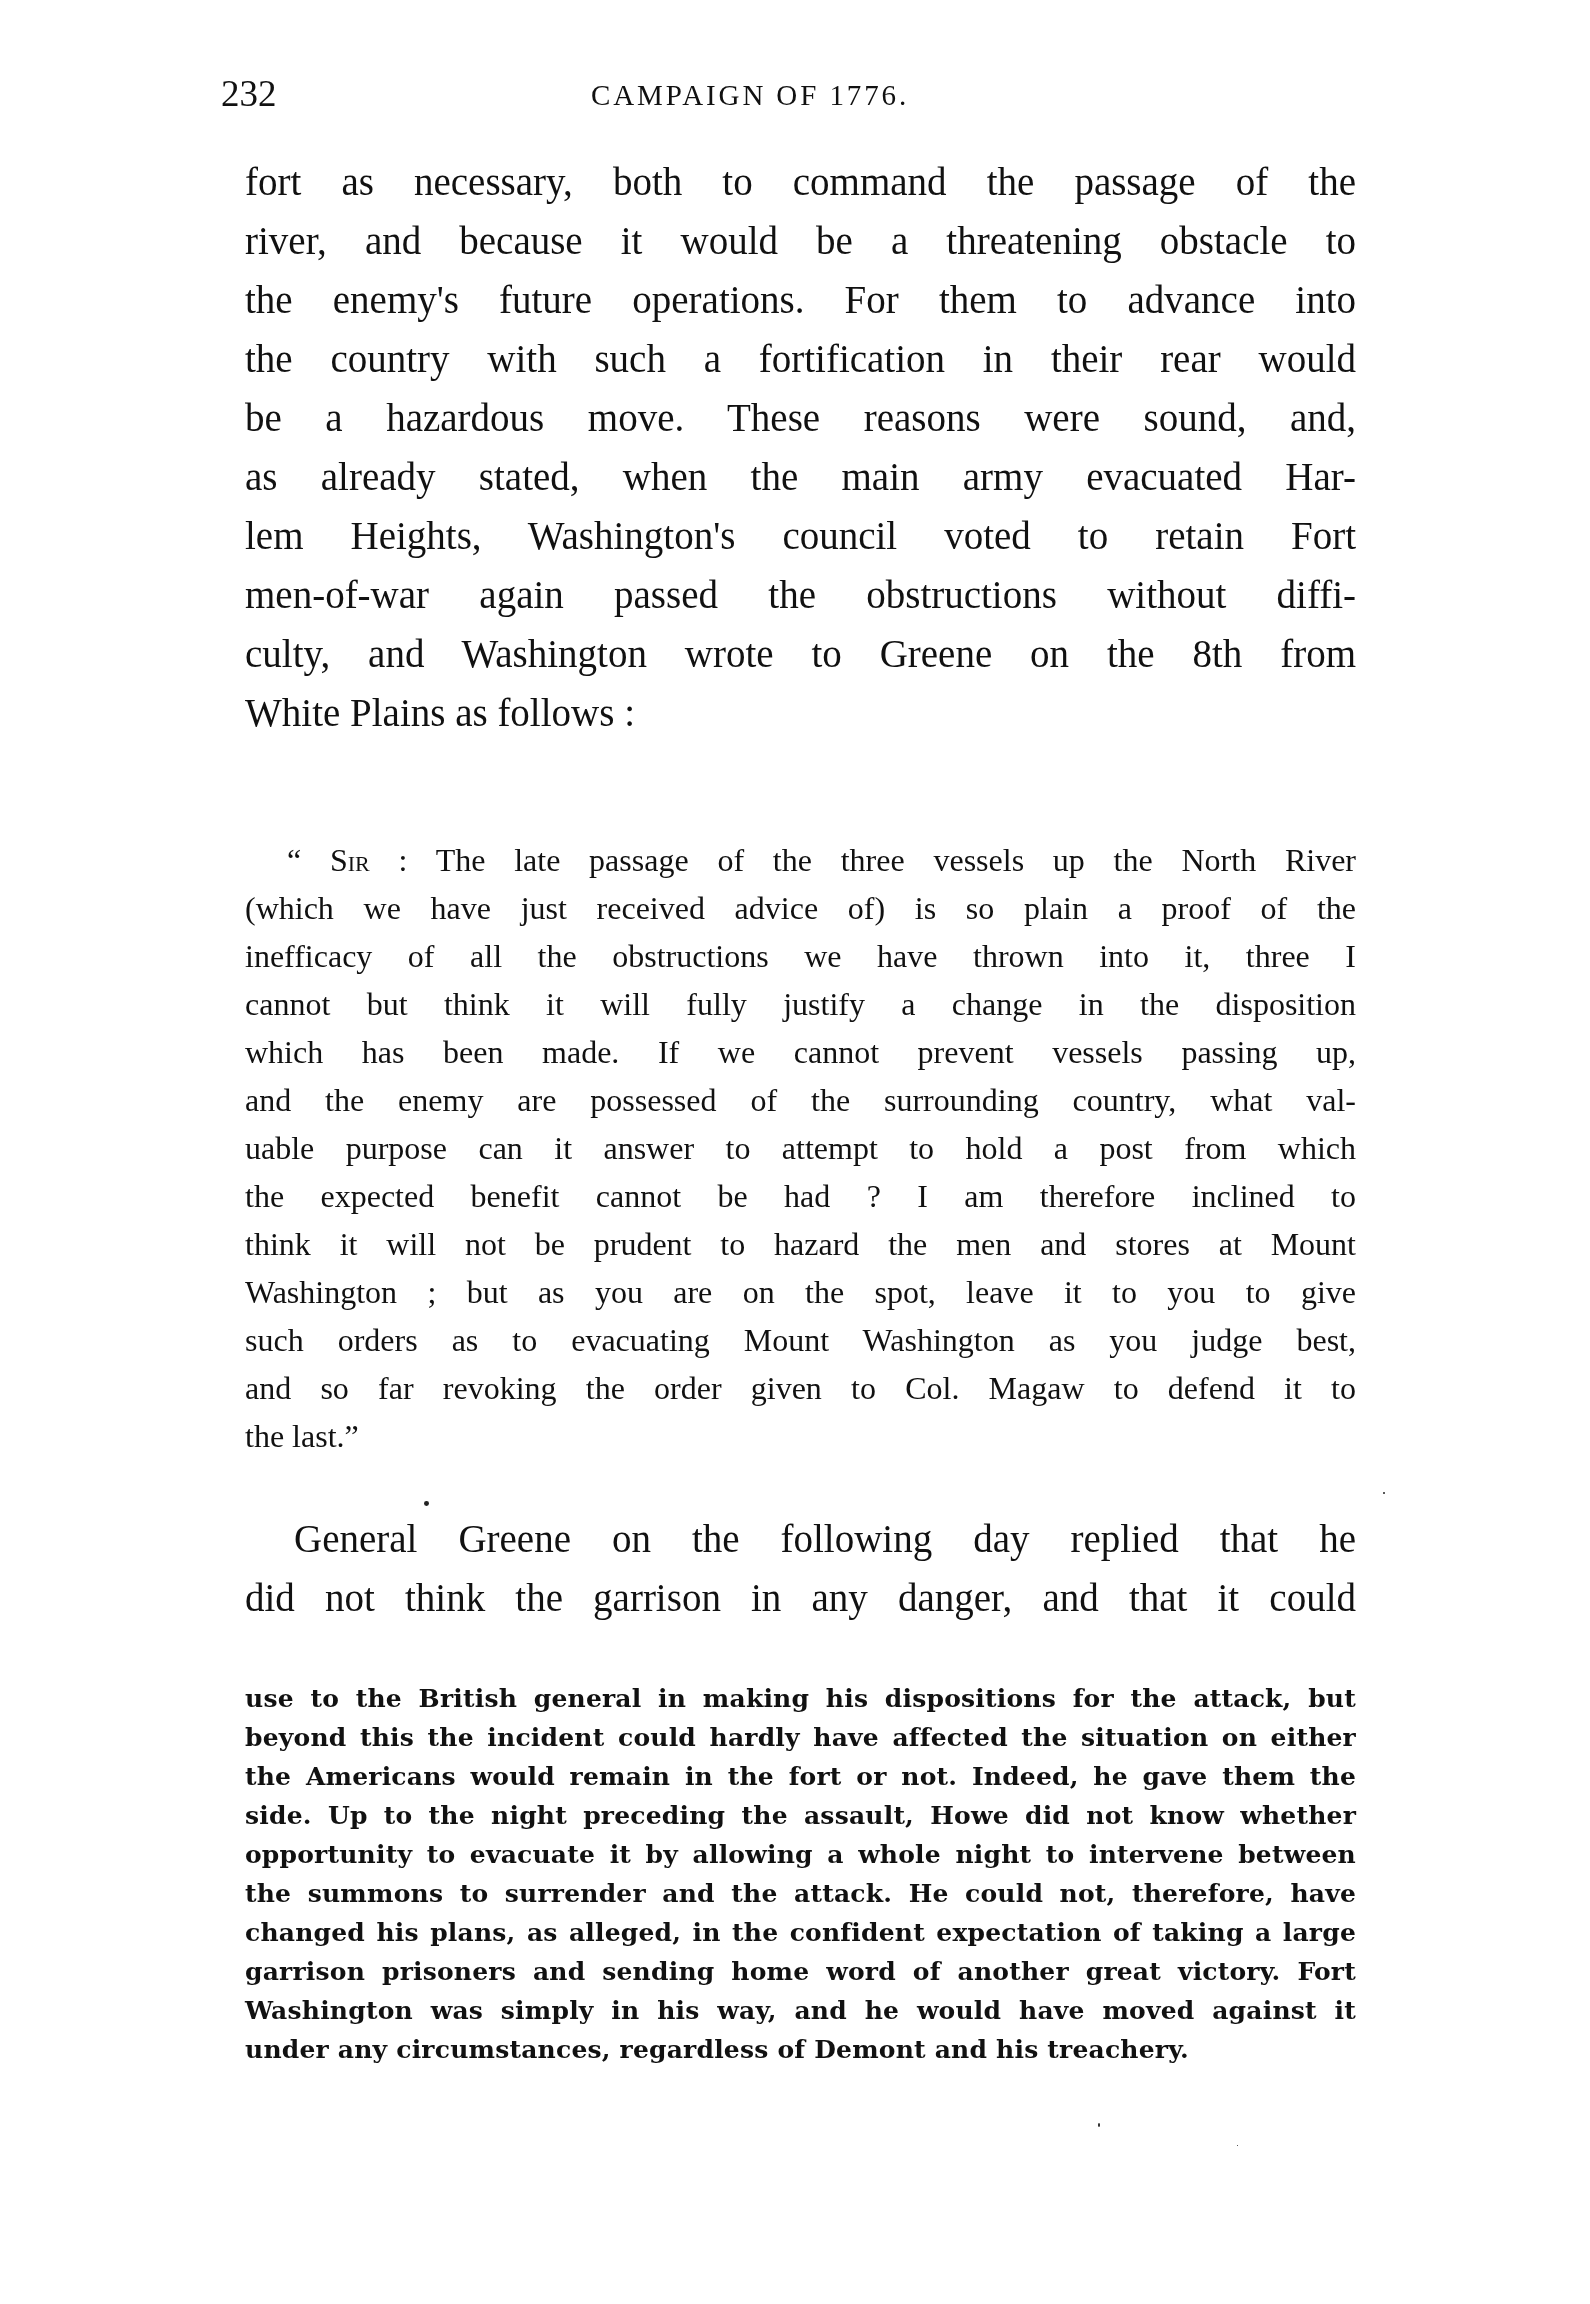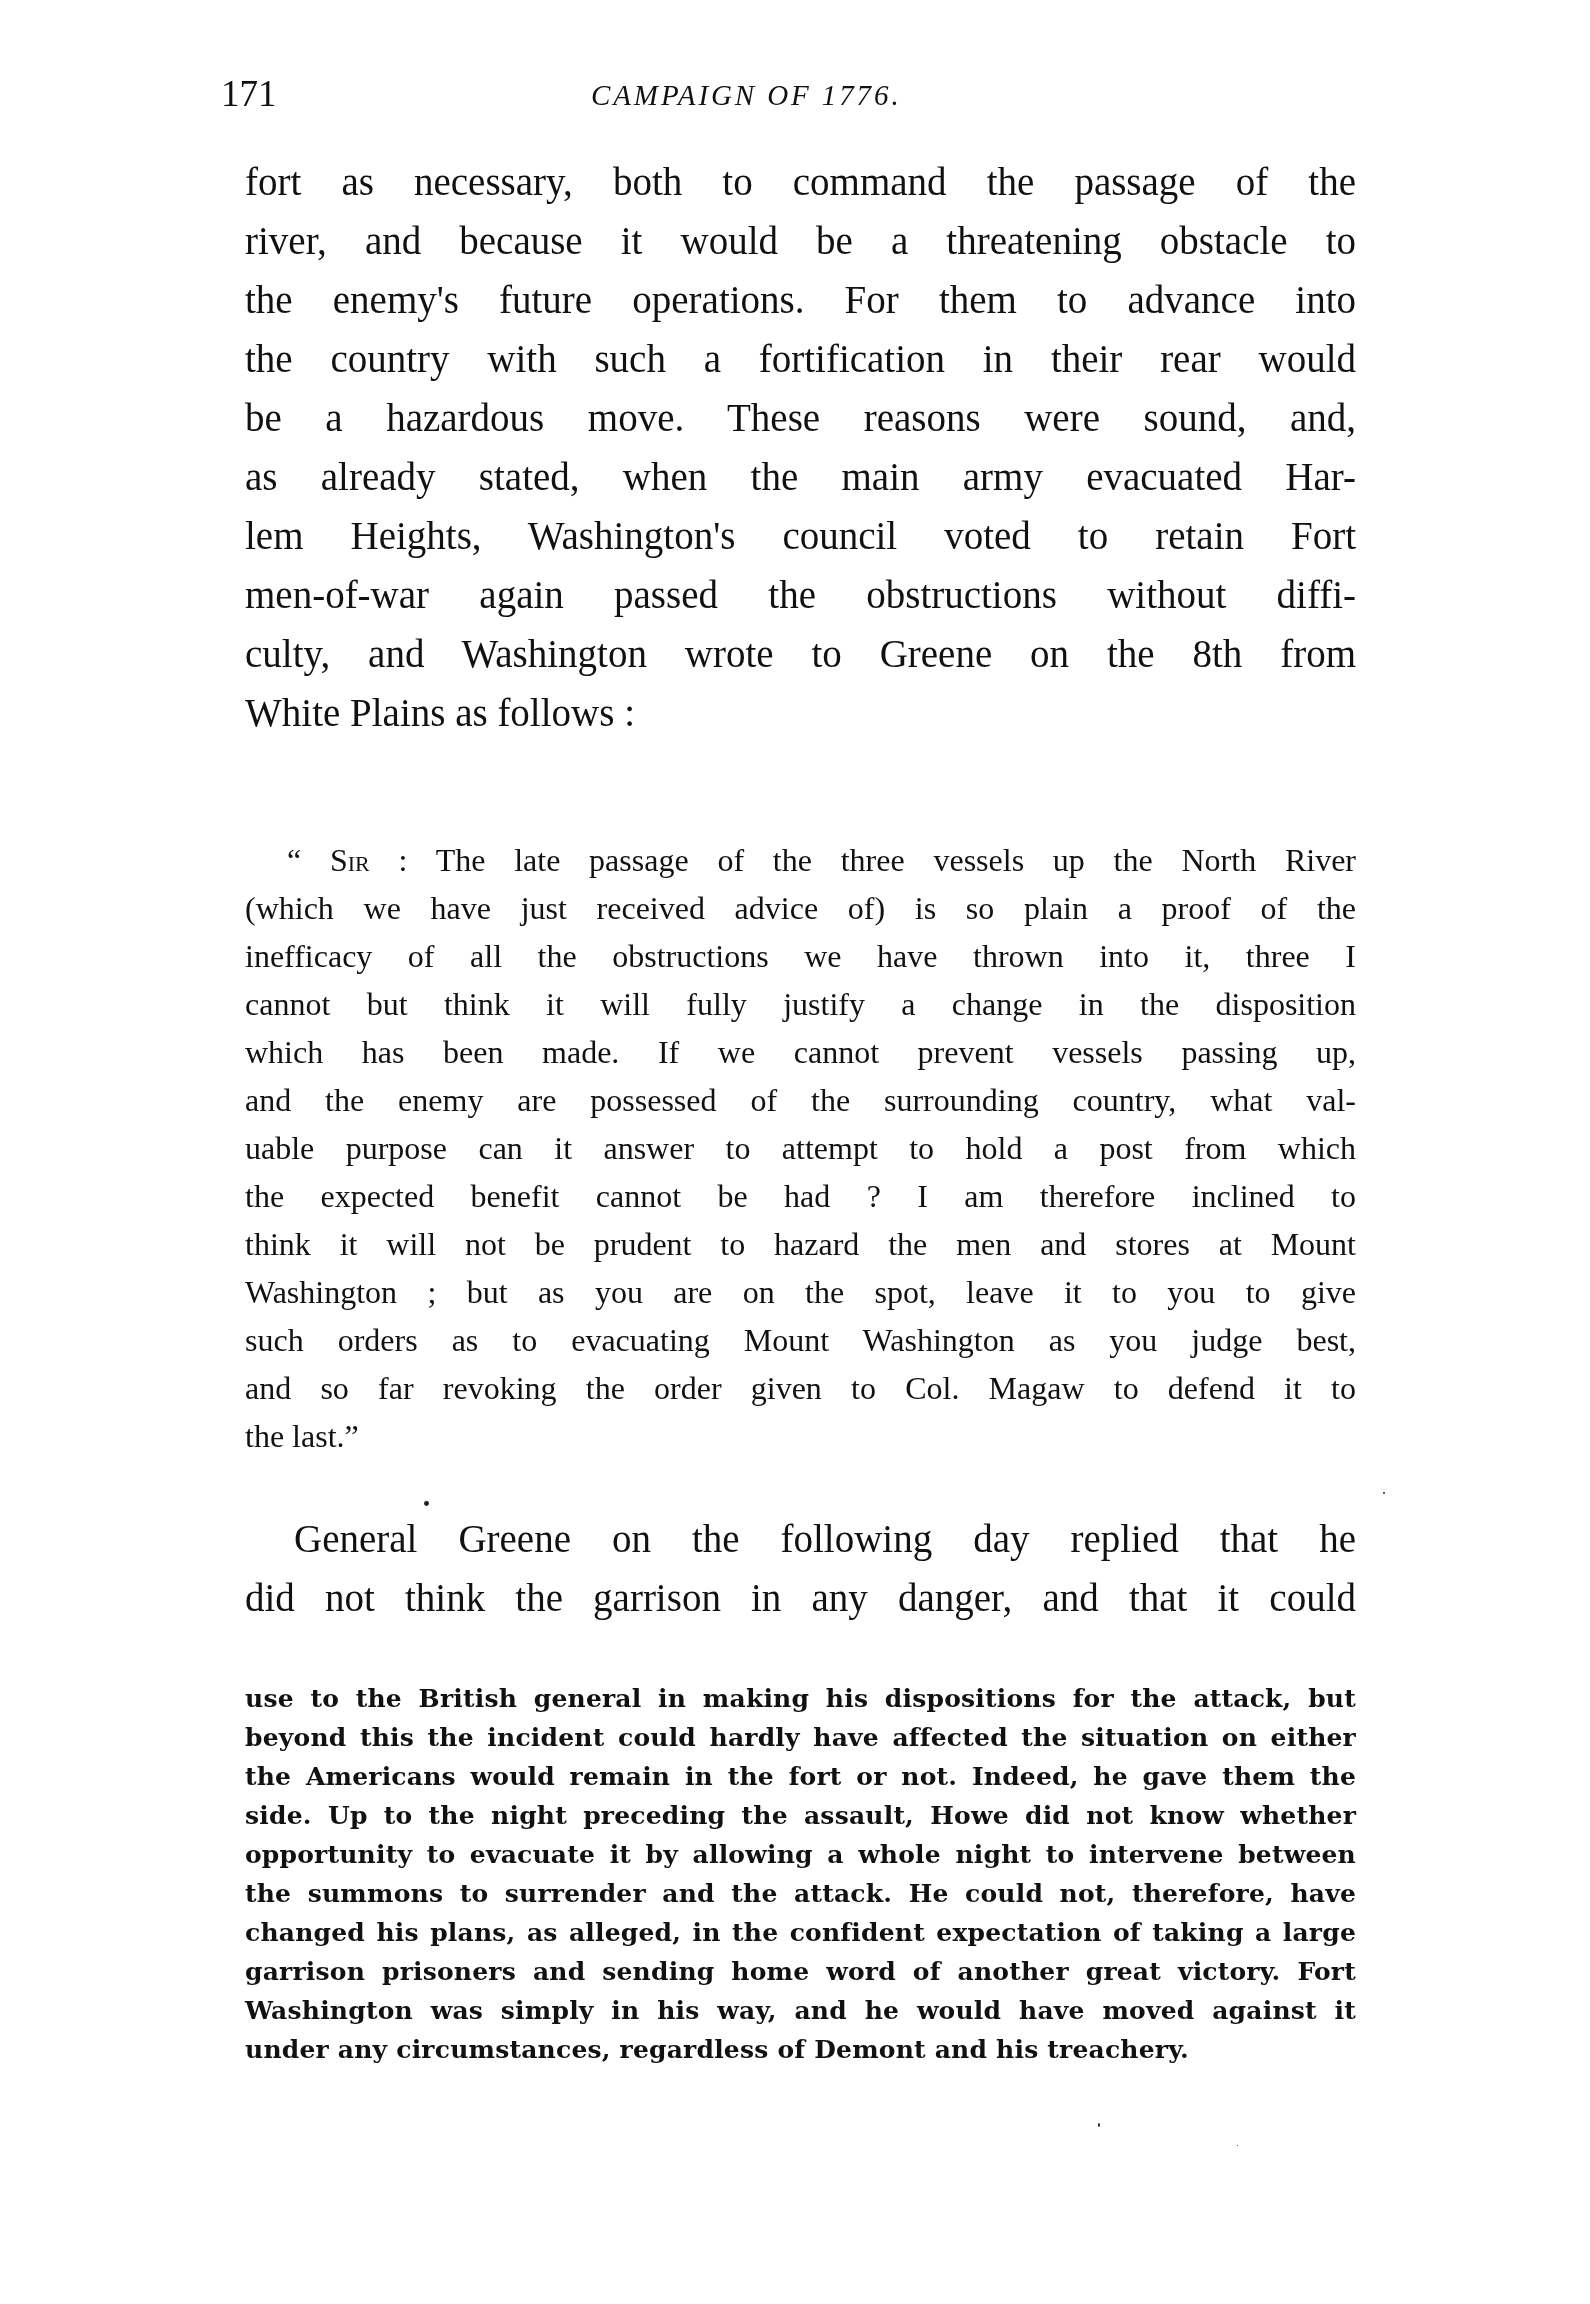--- a/index.html
+++ b/index.html
@@ -36,21 +36,20 @@
     line-height: 39px;
   }
   .header-title {
     position: absolute;
     left: 370px;
     top: 2px;
     font-size: 29px;
     line-height: 39px;
     letter-spacing: 2.9px;
     white-space: nowrap;
-    font-style: italic;
   }
   .block {
     position: absolute;
     left: 221px;
     width: 1135px;
   }
   .line {
     display: block;
     white-space: nowrap;
     text-align: justify;
@@ -95,21 +94,21 @@
     background: #222;
     border-radius: 50%;
   }
 </style>
 </head>
 <body>
 
 <div class="page">
 
   <div class="running-head">
-    <span class="page-number">171</span>
+    <span class="page-number">232</span>
     <span class="header-title">CAMPAIGN OF 1776.</span>
   </div>
 
   <div class="block body-text" style="top:152px;">
     <span class="line">fort as necessary, both to command the passage of the</span>
     <span class="line">river, and because it would be a threatening obstacle to</span>
     <span class="line">the enemy's future operations.  For them to advance into</span>
     <span class="line">the country with such a fortification in their rear would</span>
     <span class="line">be a hazardous move.  These reasons were sound, and,</span>
     <span class="line">as already stated, when the main army evacuated Har-</span>

